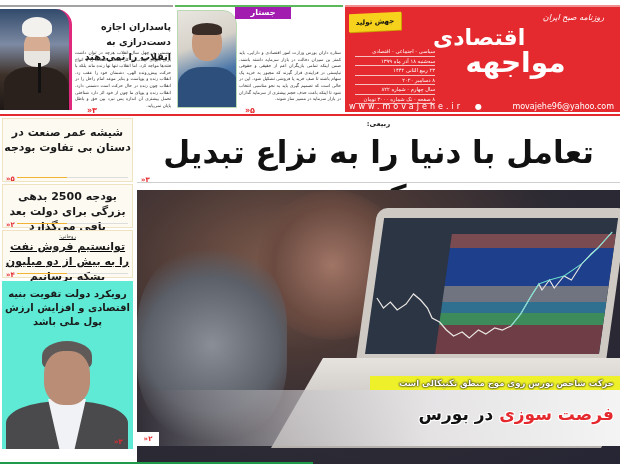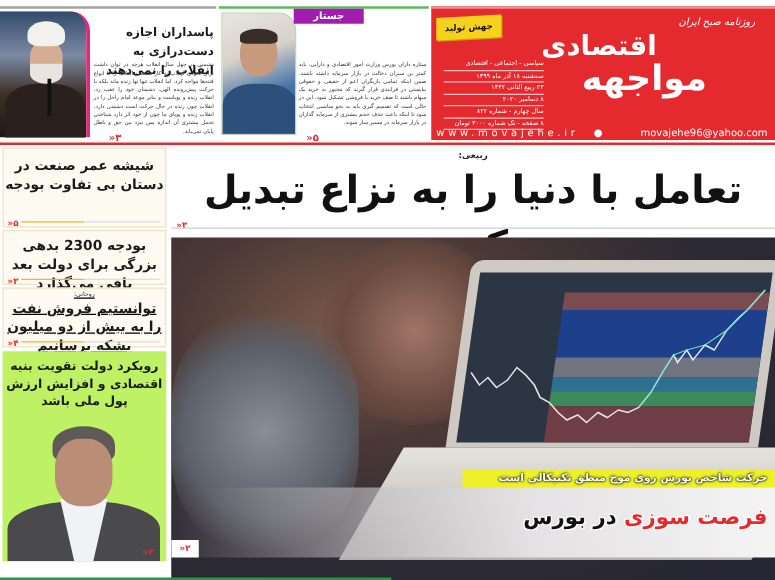--- a/index.html
+++ b/index.html
@@ -47,21 +47,21 @@
   
   .red-rule { left: 0; top: 114px; width: 620px; height: 2px; background: #e52a2f; }
 
   
   .left-col { left: 0; top: 118px; width: 135px; height: 270px; }
   .brief { position: absolute; left: 2px; width: 131px; background: #fdfaf2; border: 1px solid #efe3c2; }
   .brief .t { font-size: 11px; font-weight: bold; line-height: 15px; text-align: center; color: #1a1a1a; }
   .brief .line { position: absolute; left: 14px; right: 4px; bottom: 3px; height: 1px; background: linear-gradient(to left,#ddd 0%,#ddd 55%,#f2b233 55%,#f2b233 100%); }
   .brief .pg { position: absolute; left: 3px; bottom: -2px; color: #e52a2f; font-size: 7px; font-weight: bold; }
   .brief .kicker { font-size: 5px; text-align: center; color: #333; }
-  .yellow-box { position: absolute; left: 2px; top: 163px; width: 131px; height: 168px; background: #bef264; overflow: hidden; }
+  .yellow-box { position: absolute; left: 2px; top: 163px; width: 131px; height: 168px; background: #5eead4; overflow: hidden; }
   .yellow-box .t { font-size: 10px; font-weight: bold; line-height: 14px; text-align: center; color: #1a1a1a; margin-top: 6px; }
   .yellow-box .pg { position: absolute; left: 112px; bottom: 3px; color: #e52a2f; font-size: 7px; font-weight: bold; }
   .politician { position: absolute; left: 2px; top: 56px; width: 125px; height: 112px; }
   .politician .hair { position: absolute; left: 38px; top: 4px; width: 50px; height: 30px; border-radius: 50% 50% 30% 30%; background: #5f5a58; }
   .politician .face { position: absolute; left: 40px; top: 14px; width: 46px; height: 54px; border-radius: 42%; background: #b98d76; }
   .politician .suit { position: absolute; left: 2px; top: 64px; width: 122px; height: 48px; background: #4a4a4c; border-radius: 46% 46% 0 0; }
   .politician .shirt { position: absolute; left: 44px; top: 62px; width: 38px; height: 50px; background: #f0f2f5; clip-path: polygon(0 0,100% 0,70% 100%,30% 100%); }
 
   
   .main-head { left: 137px; top: 118px; width: 483px; height: 64px; }
@@ -146,21 +146,21 @@
 
 <div class="abs red-rule"></div>
 
 <div class="abs left-col">
   <div class="brief" style="top:0; height:64px; padding-top:6px;">
     <div class="t">شیشه عمر صنعت در دستان بی تفاوت بودجه</div>
     <div class="line"></div>
     <div class="pg">۵«</div>
   </div>
   <div class="brief" style="top:66px; height:44px; padding-top:4px;">
-    <div class="t">بودجه 2300 بدهی بزرگی برای دولت بعد باقی می‌گذارد</div>
+    <div class="t">بودجه 2500 بدهی بزرگی برای دولت بعد باقی می‌گذارد</div>
     <div class="line"></div>
     <div class="pg">۲«</div>
   </div>
   <div class="brief" style="top:112px; height:48px; padding-top:2px;text-decoration:underline;">
     <div class="kicker">روحانی:</div>
     <div class="t">توانستیم فروش نفت را به بیش از دو میلیون بشکه برسانیم</div>
     <div class="line"></div>
     <div class="pg">۴«</div>
   </div>
   <div class="yellow-box">

